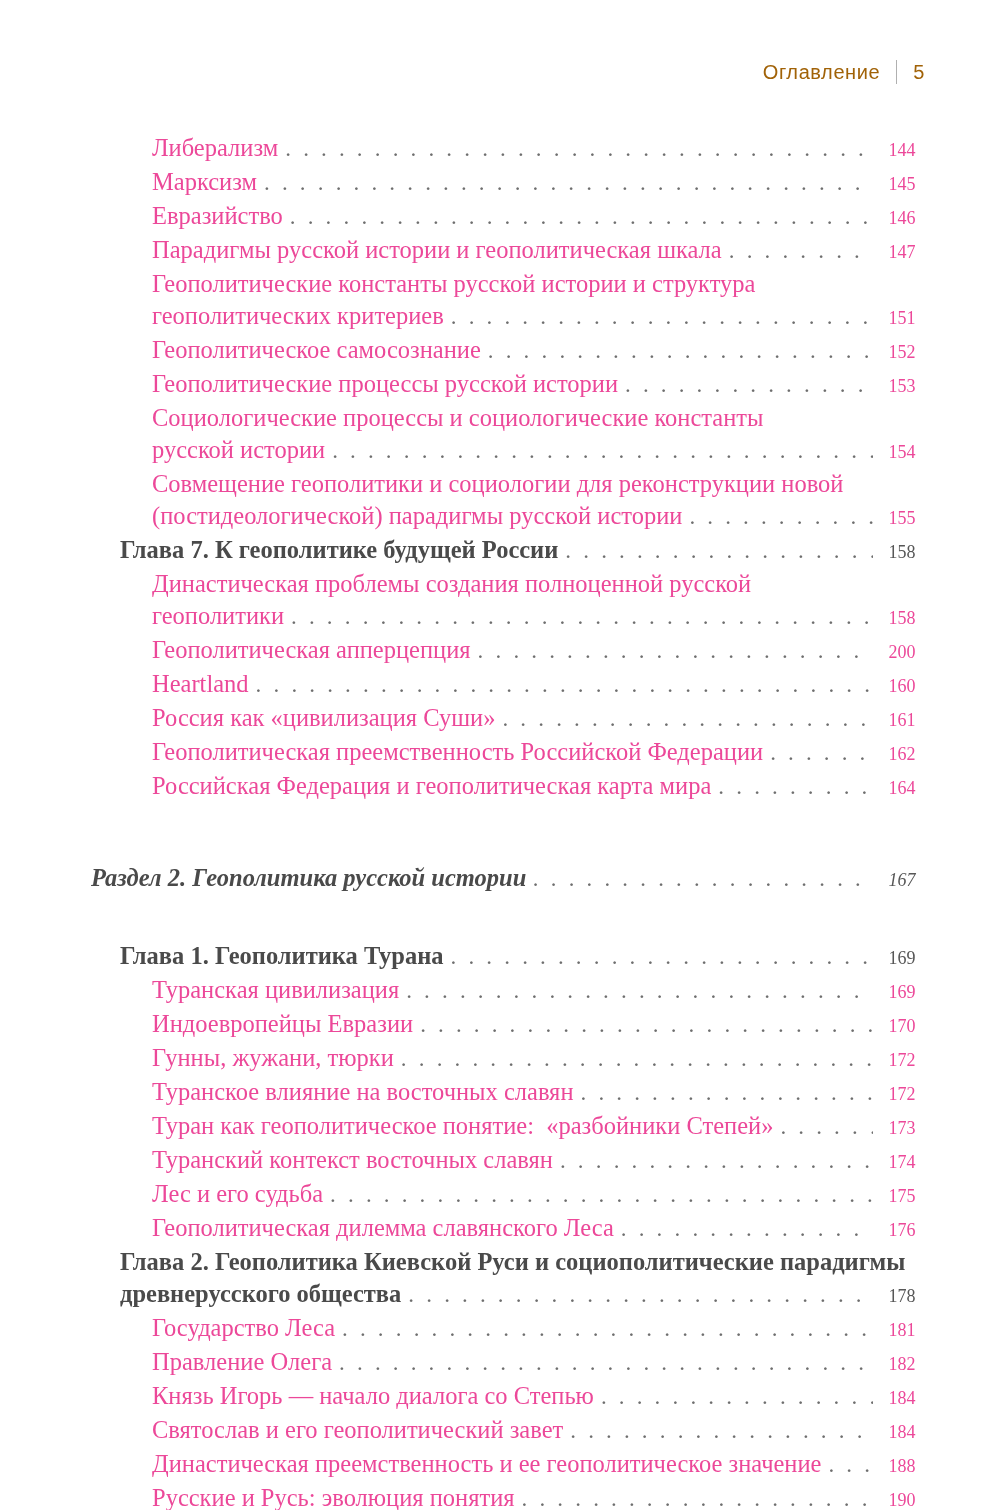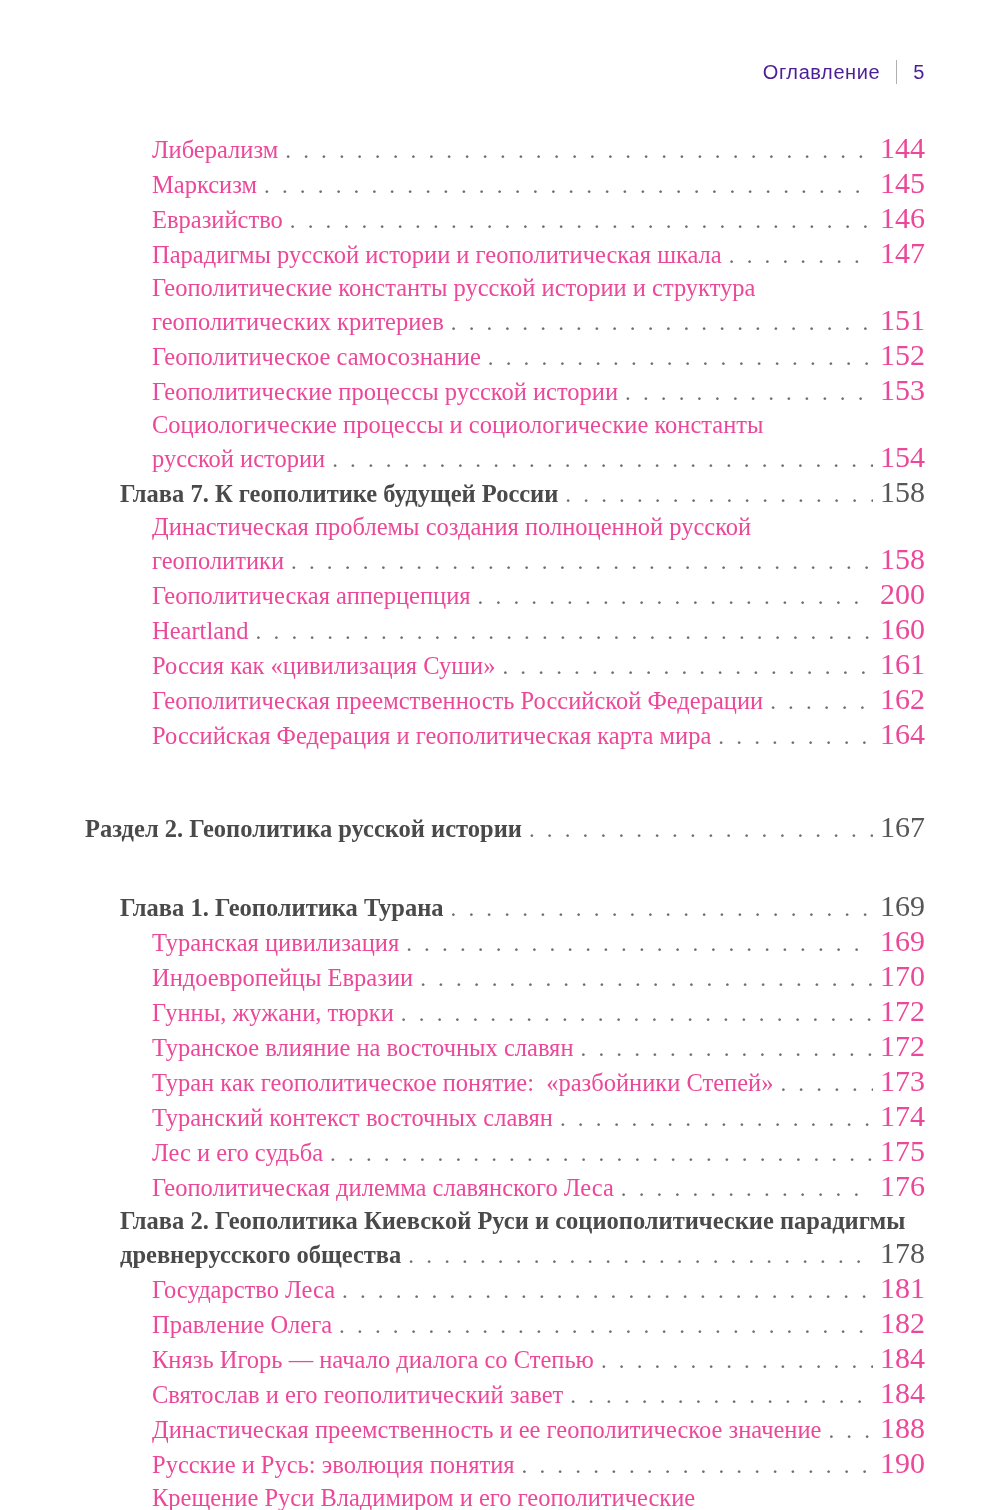--- a/index.html
+++ b/index.html
@@ -19,21 +19,21 @@
   
   .running-head {
     position: absolute;
     top: 60px;
     right: 75px;
     display: flex;
     align-items: center;
     gap: 16px;
     font-family: "Liberation Sans", "DejaVu Sans", sans-serif;
     font-size: 20px;
-    color: #4c1d95;
+    color: #a16207;
     letter-spacing: 0.6px;
   }
   .running-head .rh-title { white-space: nowrap; }
   .running-head .rh-rule {
     display: inline-block;
     width: 1px;
     height: 24px;
     background: #b0b0b0;
   }
   .running-head .rh-page { font-size: 20px; }
@@ -70,27 +70,27 @@
     color: #6e6e6e;
     letter-spacing: 3.2px;
     font-size: 23px;
   }
   .entry .leader::after {
     content: ". . . . . . . . . . . . . . . . . . . . . . . . . . . . . . . . . . . . . . . . . . . . . . . . . . . . . . . . . . . . . . . . . . . . . . . . .";
   }
   .entry .pageno {
     flex: 0 0 auto;
     width: 46px;
-    text-align: right;
+    text-align: center;
     white-space: nowrap;
-    font-size: 30px;
+    font-size: 18px;
   }
 
   
-  .level-section  { margin-left: 10px;  font-weight: bold; color: #4a4a4a; }
+  .level-section  { margin-left: 16px;  font-weight: bold; color: #4a4a4a; font-style: italic; }
   .level-chapter  { margin-left: 45px; font-weight: bold; color: #4a4a4a; }
   .level-item     { margin-left: 77px; font-weight: normal; }
 
   .level-section .leader,
   .level-chapter .leader { font-weight: normal; color: #6e6e6e; }
   .level-section .pageno,
   .level-chapter .pageno { font-weight: normal; color: #575757; }
   .gap-md { height: 44px; }
   .gap-lg { height: 58px; }
 </style>
@@ -161,20 +161,30 @@
       <div class="entry level-item">
         <div class="line cont">
           <span class="title">Социологические процессы и социологические константы</span>
         </div>
         <div class="line">
           <span class="title">русской истории</span>
           <span class="leader"></span>
           <span class="pageno">154</span>
         </div>
       </div>
+      <div class="entry level-item">
+        <div class="line cont">
+          <span class="title">Совмещение геополитики и социологии для реконструкции новой</span>
+        </div>
+        <div class="line">
+          <span class="title">(постидеологической) парадигмы русской истории</span>
+          <span class="leader"></span>
+          <span class="pageno">155</span>
+        </div>
+      </div>
       <div class="entry level-chapter">
         <div class="line">
           <span class="title">Глава 7. К геополитике будущей России</span>
           <span class="leader"></span>
           <span class="pageno">158</span>
         </div>
       </div>
       <div class="entry level-item">
         <div class="line cont">
           <span class="title">Династическая проблемы создания полноценной русской</span>

